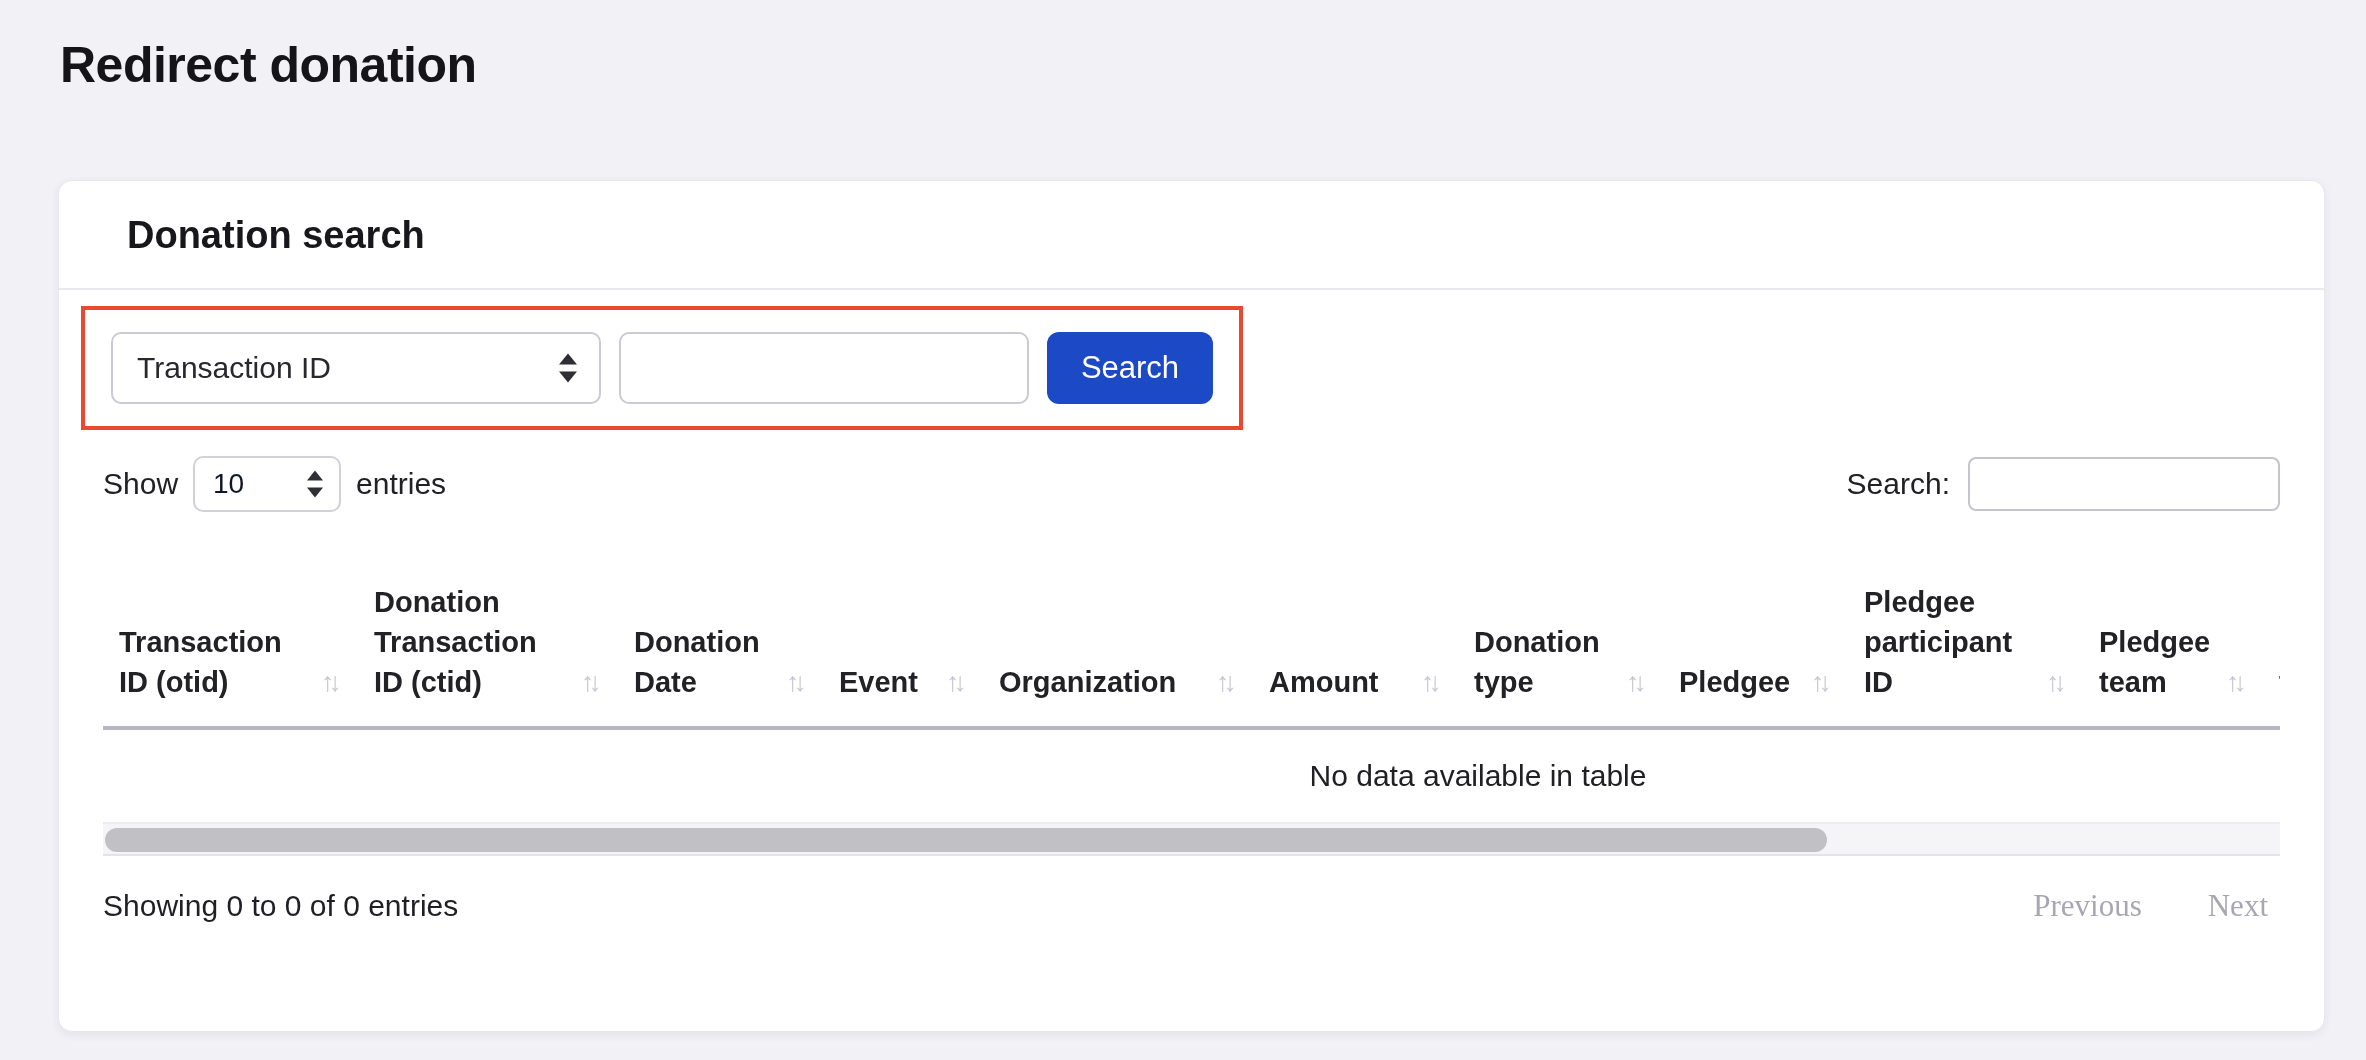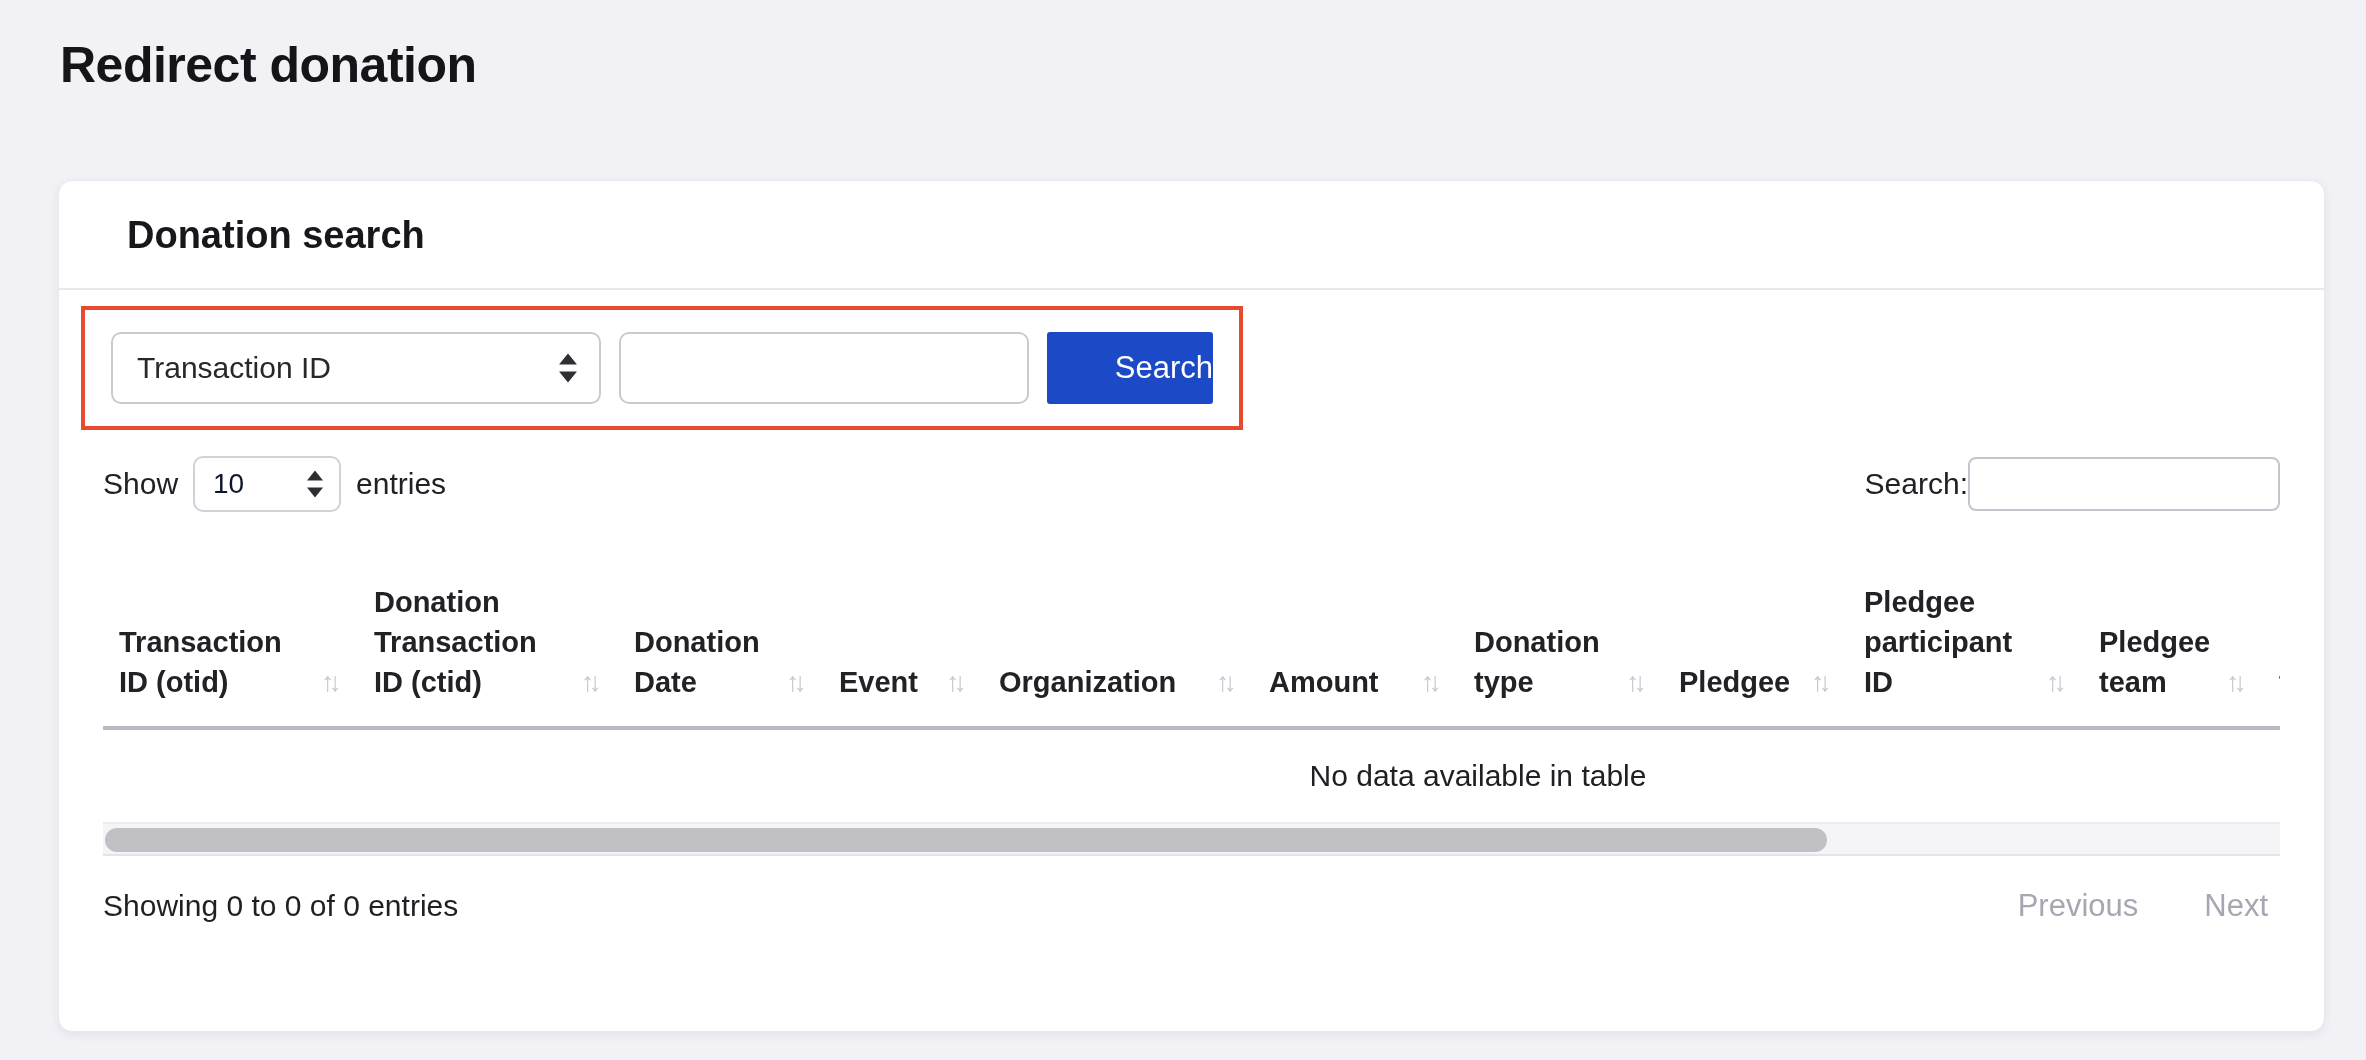--- a/index.html
+++ b/index.html
@@ -79,25 +79,24 @@
     font-family: "Liberation Sans", sans-serif;
     color: #27272c;
     outline: none;
     background: #fff;
   }
   .btn-primary {
     width: 166px; height: 72px;
     background: #1c49c5;
     color: #ffffff;
     border: none;
-    border-radius: 3px;
+    border-radius: 12px;
     font-size: 31px;
     font-family: "Liberation Sans", sans-serif;
     cursor: pointer;
-    text-align: right;
   }
 
   
   .controls-row {
     margin-top: 26px;
     display: flex;
     justify-content: space-between;
     align-items: center;
     font-size: 30px;
     color: #202025;
@@ -111,21 +110,21 @@
     background: #fff;
     display: flex; align-items: center;
     padding: 0 52px 0 18px;
     font-size: 28px;
     color: #0f172a;
     cursor: pointer;
   }
   .small-select .select-arrows { right: 16px; }
   .small-select .tri-up { border-left-width: 8px; border-right-width: 8px; border-bottom-width: 10px; }
   .small-select .tri-down { border-left-width: 8px; border-right-width: 8px; border-top-width: 10px; }
-  .global-search { display: flex; align-items: center; }
+  .global-search { display: flex; align-items: center; gap: 18px; }
   .global-search input {
     width: 312px; height: 54px;
     border: 2px solid #c6c5cf;
     border-radius: 8px;
     font-size: 28px;
     padding: 0 16px;
     font-family: "Liberation Sans", sans-serif;
     outline: none;
     background: #fff;
   }
@@ -180,21 +179,21 @@
   }
 
   
   .footer-row {
     margin-top: 30px;
     display: flex;
     justify-content: space-between;
     align-items: center;
   }
   .info-text { font-size: 30px; color: #1f1f24; line-height: 40px; }
-  .pagination { display: flex; align-items: center; }
+  .pagination { display: flex; align-items: center; font-family: Liberation Serif, serif; }
   .page-link {
     font-size: 31px;
     color: #a8a6b3;
     text-decoration: none;
     padding: 0 12px;
     cursor: default;
   }
   .page-link.next { margin-left: 42px; }
 </style>
 </head>

